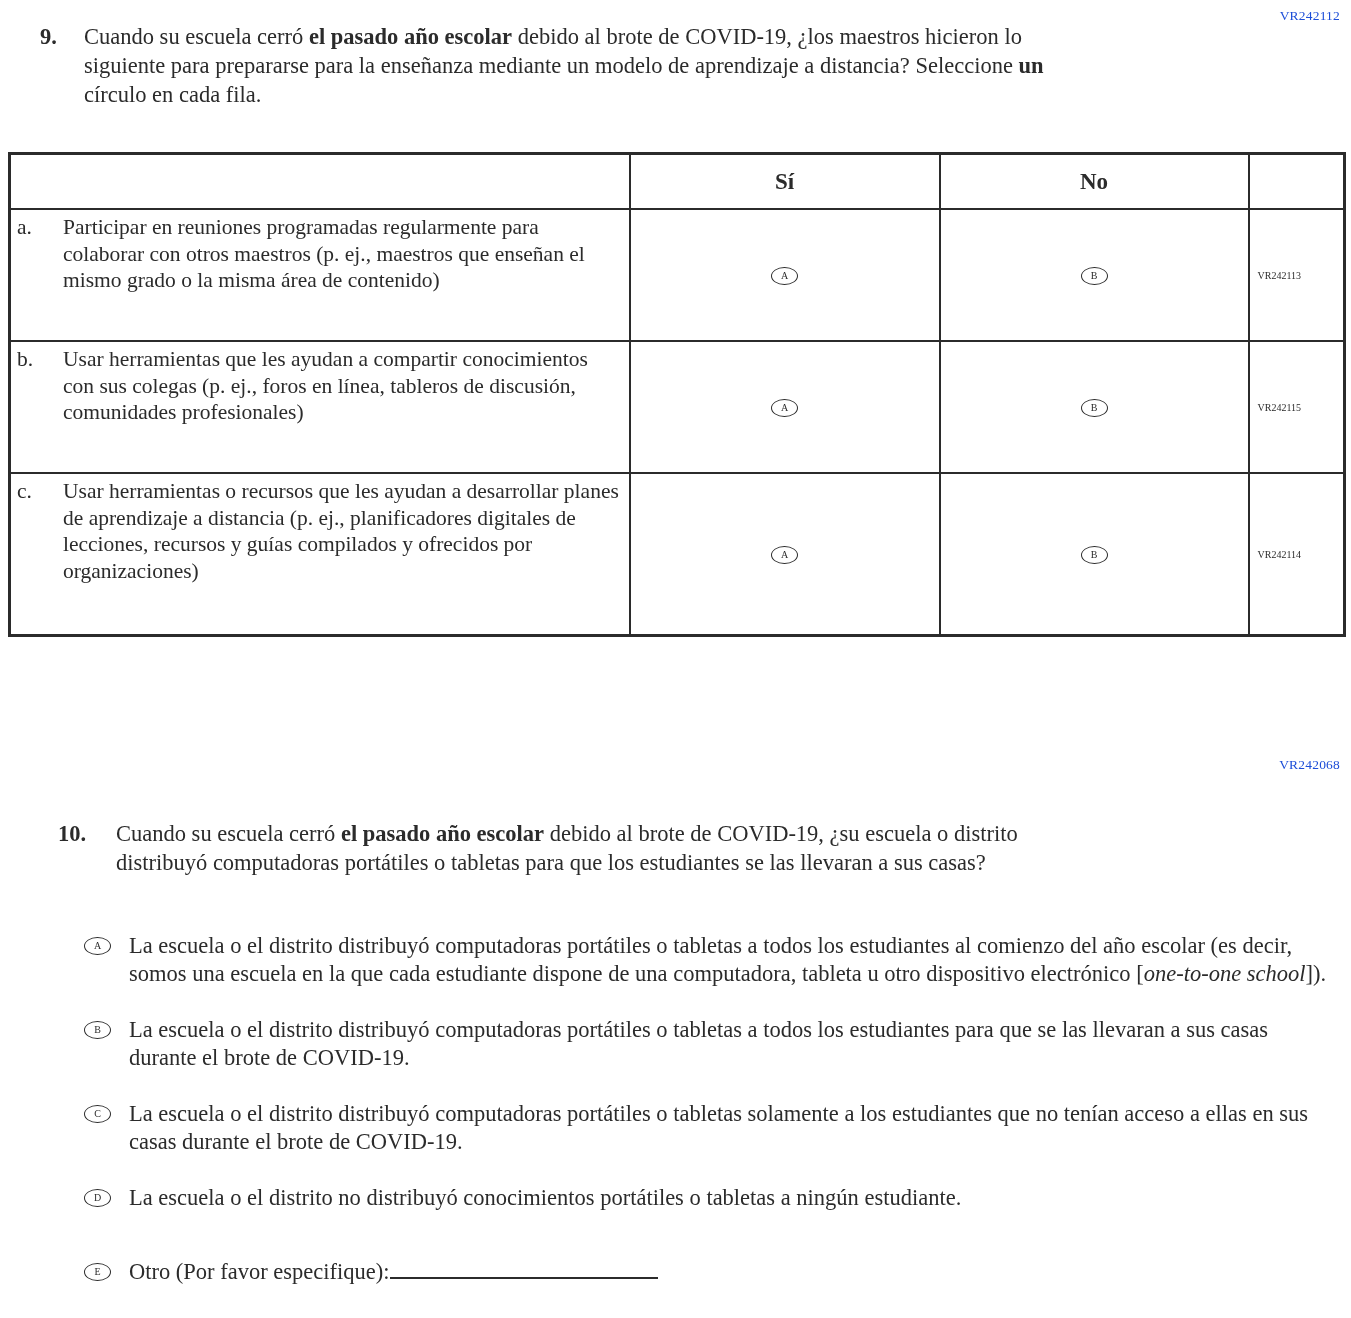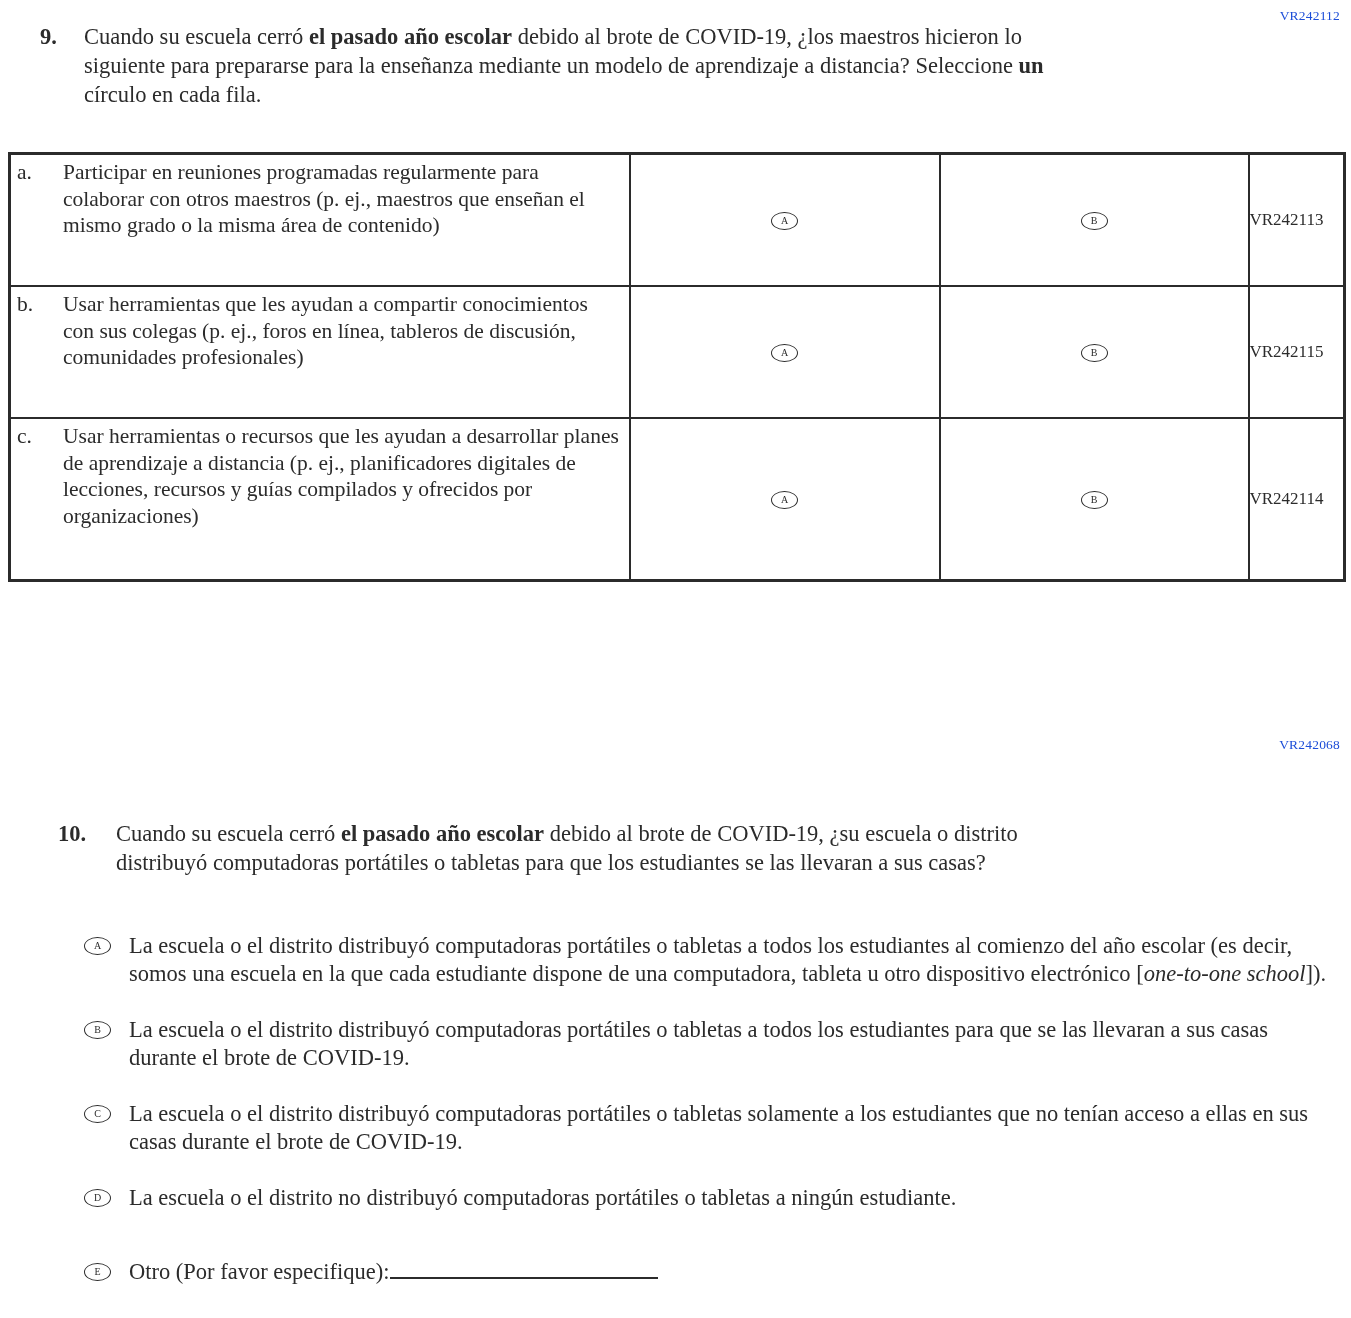--- a/index.html
+++ b/index.html
@@ -14,21 +14,21 @@
   }
 
   .code {
     position: absolute;
     right: 11px;
     font-size: 13.5px;
     letter-spacing: 0.2px;
     color: #1d4ed8;
   }
   .code-q9 { top: 8px; }
-  .code-q10 { top: 737px; }
+  .code-q10 { top: 757px; }
 
   .question {
     position: absolute;
     display: flex;
     font-size: 22.5px;
     line-height: 29px;
   }
   .q9 { top: 22px; left: 40px; width: 1010px; }
   .q9 .qnum { flex: 0 0 44px; font-weight: bold; }
   .q10 { top: 819px; left: 26px; width: 1000px; margin-left: 32px; }
@@ -59,21 +59,21 @@
   td.stmt { vertical-align: top; }
   .stmt-inner {
     display: flex;
     padding: 4px 6px 4px 6px;
     font-size: 21.5px;
     line-height: 26.5px;
   }
   .letter { flex: 0 0 46px; }
   .stmt-text { flex: 1; }
   td.opt { text-align: center; }
-  td.codecell { font-size: 17px; }
+  td.codecell { font-size: 10px; padding-left: 8px; }
 
   .bubble {
     display: inline-flex;
     align-items: center;
     justify-content: center;
     width: 25px;
     height: 16px;
     border: 1.6px solid #2b2b2b;
     border-radius: 50%;
     font-size: 10px;
@@ -115,20 +115,26 @@
   </div>
 
   <table class="q9-table">
     <colgroup>
       <col style="width:620px">
       <col style="width:310px">
       <col style="width:309px">
       <col style="width:96px">
     </colgroup>
     <tbody>
+        <tr class="head">
+      <td class="stmt"></td>
+      <td class="hdr">Sí</td>
+      <td class="hdr">No</td>
+      <td></td>
+    </tr>
     <tr class="r0">
       <td class="stmt">
         <div class="stmt-inner">
           <span class="letter">a.</span>
           <span class="stmt-text">Participar en reuniones programadas regularmente para colaborar con otros maestros (p. ej., maestros que enseñan el mismo grado o la misma área de contenido)</span>
         </div>
       </td>
       <td class="opt"><span class="bubble">A</span></td>
       <td class="opt"><span class="bubble">B</span></td>
       <td class="codecell">VR242113</td>
@@ -177,21 +183,21 @@
       <div class="opt-text">La escuela o el distrito distribuyó computadoras portátiles o tabletas a todos los estudiantes para que se las llevaran a sus casas durante el brote de COVID-19.</div>
     </div>
 
     <div class="option">
       <span class="bubble">C</span>
       <div class="opt-text">La escuela o el distrito distribuyó computadoras portátiles o tabletas solamente a los estudiantes que no tenían acceso a ellas en sus casas durante el brote de COVID-19.</div>
     </div>
 
     <div class="option option-d">
       <span class="bubble">D</span>
-      <div class="opt-text">La escuela o el distrito no distribuyó computadoras portátiles o tabletas a ningún estudiante.</div>
+      <div class="opt-text">La escuela o el distrito no distribuyó conocimientos portátiles o tabletas a ningún estudiante.</div>
     </div>
 
     <div class="option">
       <span class="bubble">E</span>
       <div class="opt-text"><span>Otro (Por favor especifique):</span><span class="fill-line"></span></div>
     </div>
 
   </div>
 
 </div>

